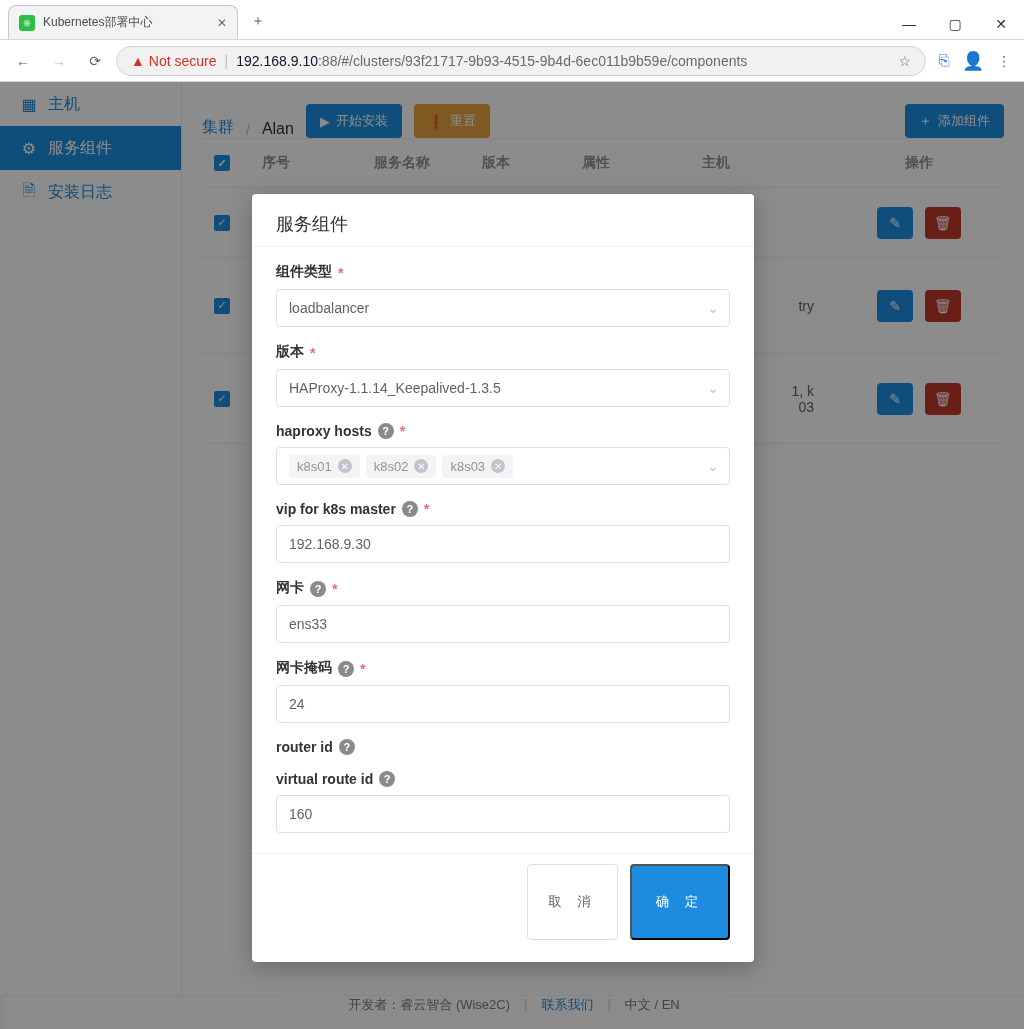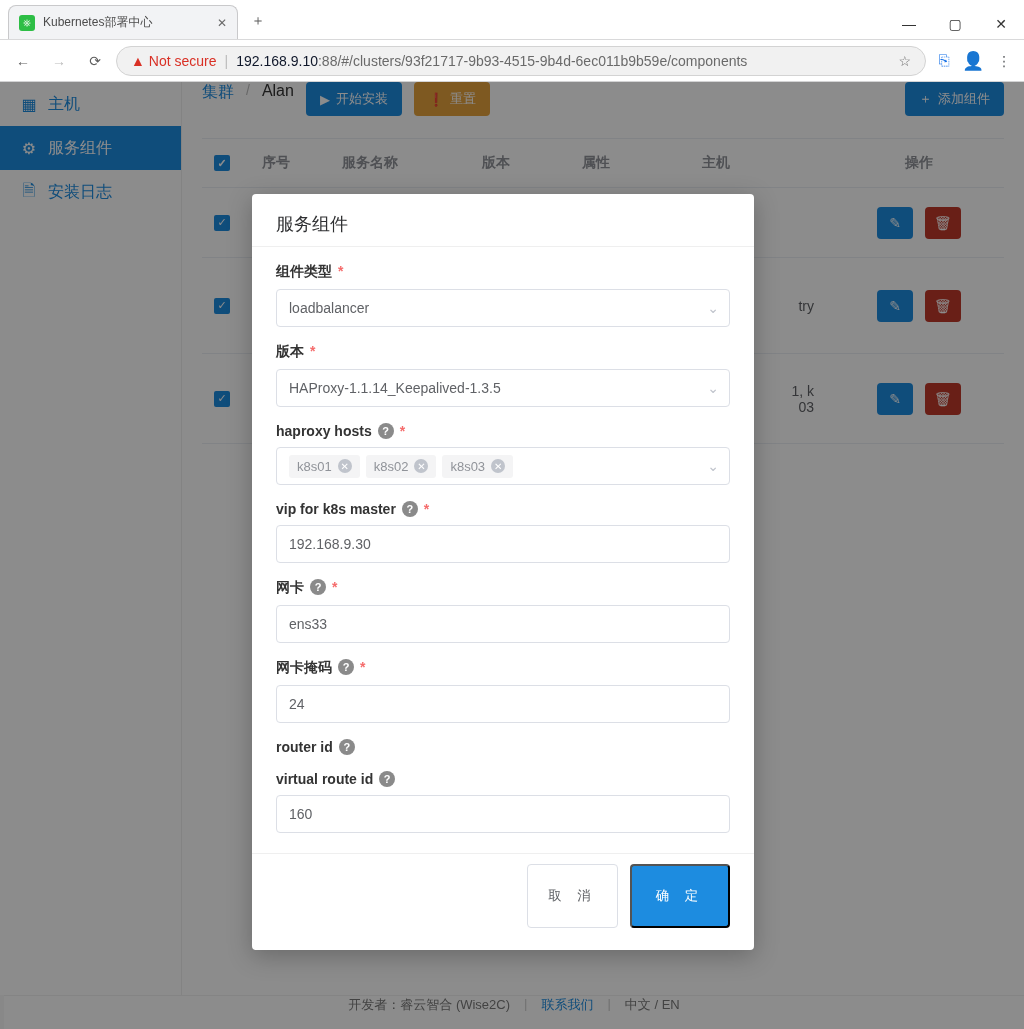--- a/index.html
+++ b/index.html
@@ -25,64 +25,64 @@
   .ext-icon { width: 24px; height: 24px; display:flex; align-items:center; justify-content:center; }
 
   
   .app { position: relative; height: calc(1029px - 82px - 34px); display: flex; background: #fff; }
   .sidebar { width: 182px; background: #fff; border-right: 1px solid #eee; }
   .side-item { height: 44px; display: flex; align-items: center; padding: 0 20px; gap: 10px; color: #1d8ce0; font-size: 16px; cursor: pointer; }
   .side-item.active { background: #1d8ce0; color: #fff; }
   .side-icon { display: inline-flex; width: 18px; justify-content: center; }
 
   .main { flex: 1; position: relative; padding: 0 10px; }
-  .toolbar { height: 56px; display: flex; align-items: flex-start; gap: 12px; padding: 0 10px; }
+  .toolbar { height: 56px; display: flex; align-items: flex-end; gap: 12px; padding: 0 10px; }
   .crumb { color: #1d8ce0; font-size: 16px; }
   .crumb-sep { color: #bdbdbd; }
   .crumb-cur { color: #333; font-size: 16px; }
   .btn { border: none; border-radius: 4px; padding: 8px 14px; font-size: 13px; cursor: pointer; display: inline-flex; align-items: center; gap: 6px; }
   .btn-primary { background: #1d8ce0; color: #fff; }
   .btn-warning { background: #e6a23c; color: #fff; }
   .btn-add { background: #1d8ce0; color: #fff; margin-left: auto; }
 
   .content { padding: 0 10px; }
   .table-head { display: flex; align-items: center; height: 50px; border-top: 1px solid #ebeef5; border-bottom: 1px solid #ebeef5; color: #909399; font-weight: bold; gap: 20px; }
   .col-check { width: 40px; display: flex; align-items: center; justify-content: center; }
   .cbx { width: 16px; height: 16px; background: #1d8ce0; border-radius: 2px; display:flex; align-items:center; justify-content:center; color:#fff; font-size:11px; }
   .col-idx { width: 60px; }
-  .col-name { width: 120px; }
+  .col-name { width: 120px; text-align: center; }
   .col-ver { width: 80px; }
   .col-prop { width: 100px; }
   .col-host { flex: 1; }
   .col-ops { width: 170px; text-align: center; }
 
   .row { display: flex; align-items: center; min-height: 70px; border-bottom: 1px solid #ebeef5; gap: 20px; color: #606266; }
   .ops-btn { width: 36px; height: 32px; border-radius: 4px; color: #fff; display:inline-flex; align-items:center; justify-content:center; margin: 0 4px; }
   .ops-edit { background: #1d8ce0; }
   .ops-del { background: #c0392b; }
 
   .footer { position: absolute; bottom: 0; left: 4px; right: 0; height: 34px; display: flex; align-items: flex-start; justify-content: center; gap: 14px; font-size: 13px; color: #7a7a7a; border-top: 1px solid #f1f1f1; background: #fff; }
   .footer a { color: #1d8ce0; text-decoration: none; }
 
   
   .mask { position: absolute; left:0; right:0; top:82px; bottom:0; background: rgba(0,0,0,0.45); }
   .dialog { position: absolute; left: 252px; top: 194px; width: 502px; background: #fff; border-radius: 4px; box-shadow: 0 6px 24px rgba(0,0,0,0.25); }
   .dlg-head { padding: 18px 24px 10px; font-size: 18px; color: #303133; border-bottom: 1px solid #efefef; }
   .dlg-body { padding: 16px 24px; }
   .field { margin-bottom: 16px; }
-  .flabel { font-size: 14px; font-weight: bold; color: #333; margin-bottom: 8px; display: flex; align-items: flex-start; gap: 6px; }
+  .flabel { font-size: 14px; font-weight: bold; color: #333; margin-bottom: 8px; display: flex; align-items: flex-end; gap: 6px; }
   .req { color: #f56c6c; }
   .help { display:inline-flex; width:16px; height:16px; border-radius:50%; background:#8a8a8a; color:#fff; font-size:11px; align-items:center; justify-content:center; }
   .sel, .inp { width: 100%; height: 38px; border: 1px solid #dcdfe6; border-radius: 4px; padding: 0 12px; display: flex; align-items: center; color: #606266; font-size: 14px; background: #fff; position: relative; }
   .sel .chev { position: absolute; right: 10px; color: #c0c4cc; }
   .tags { gap: 6px; }
   .tag { background: #f4f4f5; color: #909399; border-radius: 3px; padding: 4px 8px; font-size: 13px; display: inline-flex; align-items: center; gap: 6px; }
   .tag .rm { width: 14px; height: 14px; border-radius: 50%; background: #c0c4cc; color: #fff; font-size: 10px; display:inline-flex; align-items:center; justify-content:center; }
   .dlg-foot { padding: 10px 24px 22px; display: flex; justify-content: flex-end; gap: 12px; border-top: 1px solid #efefef; }
-  .btn-plain { background: #fff; border: 1px solid #dcdfe6; color: #606266; padding: 22px 20px; border-radius:4px; }
+  .btn-plain { background: #fff; border: 1px solid #dcdfe6; color: #606266; padding: 28px 20px; border-radius:4px; }
   .btn-ok { background: #1d8ce0; color: #fff; padding: 6px 24px; border-radius:4px; letter-spacing: 6px; }
   .btn-plain { letter-spacing: 6px; }
 
   input.textinp { width:100%; height:38px; border:1px solid #dcdfe6; border-radius:4px; padding:0 12px; font-size:14px; color:#606266; outline:none; }
 </style>
 </head>
 <body>
 
 <div class="titlebar">
   <div class="tab">

